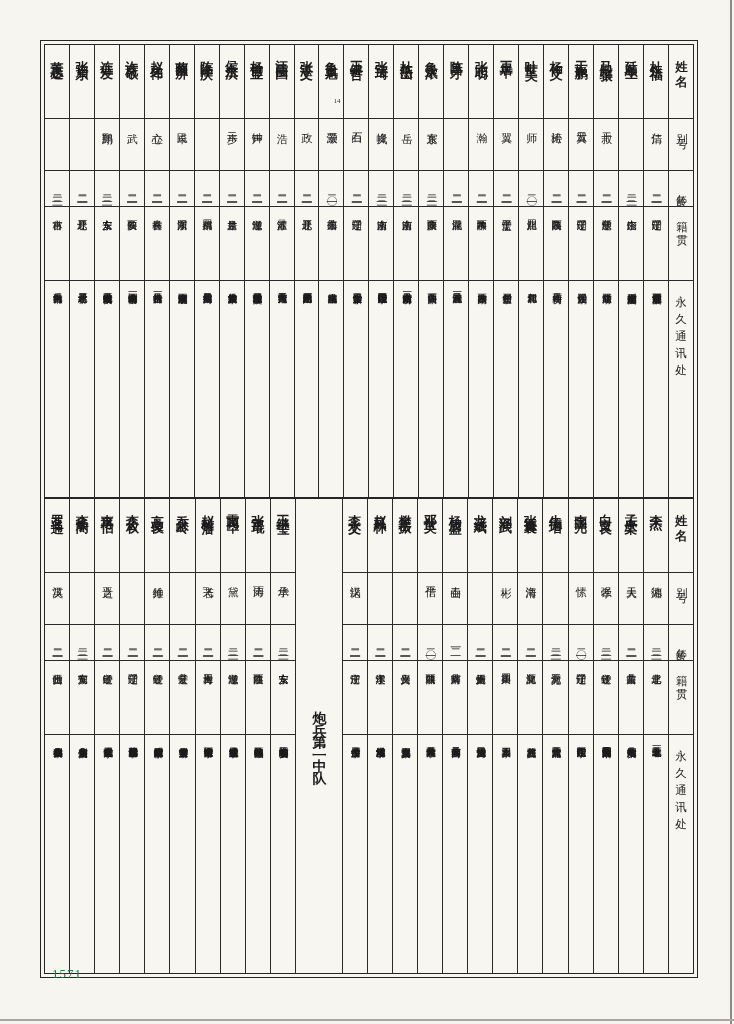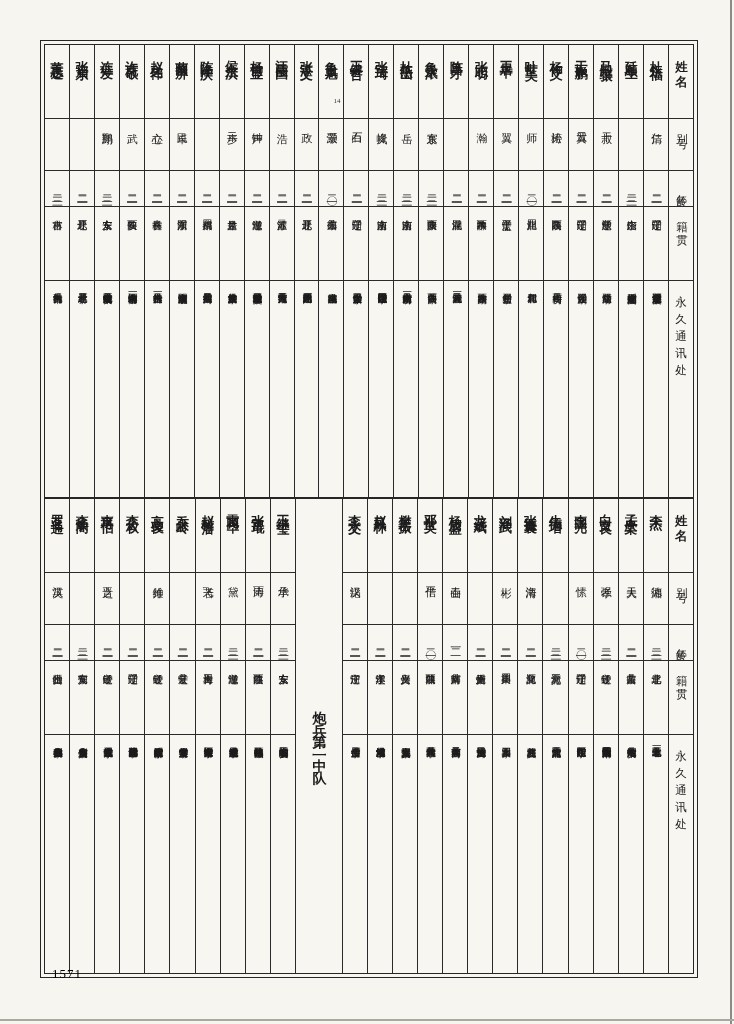--- a/index.html
+++ b/index.html
@@ -72,21 +72,21 @@
   .col-unit .vtext{font-size:14px;font-weight:700;letter-spacing:0.85em;}
 
   .note{
     position:absolute;left:14px;top:52px;
     font-size:7px;color:#333;
     writing-mode:horizontal-tb;
   }
 
   .page-number{
     position:absolute;left:52px;top:966px;
-    font-size:13px;letter-spacing:1px;color:#000000;
+    font-size:13px;letter-spacing:1px;color:#15803d;
   }
 </style>
 </head>
 <body>
 
 <div class="page">
   <div class="table">
     <div class="section" id="top-section">
         <div class="col col-hdr">
           <div class="cell c-name">

